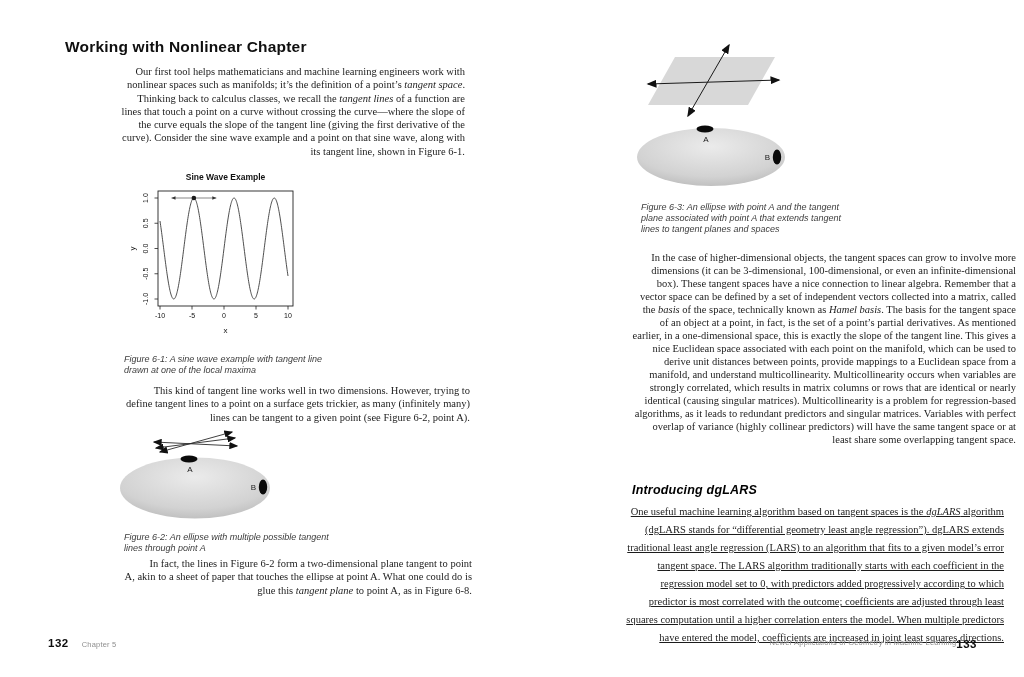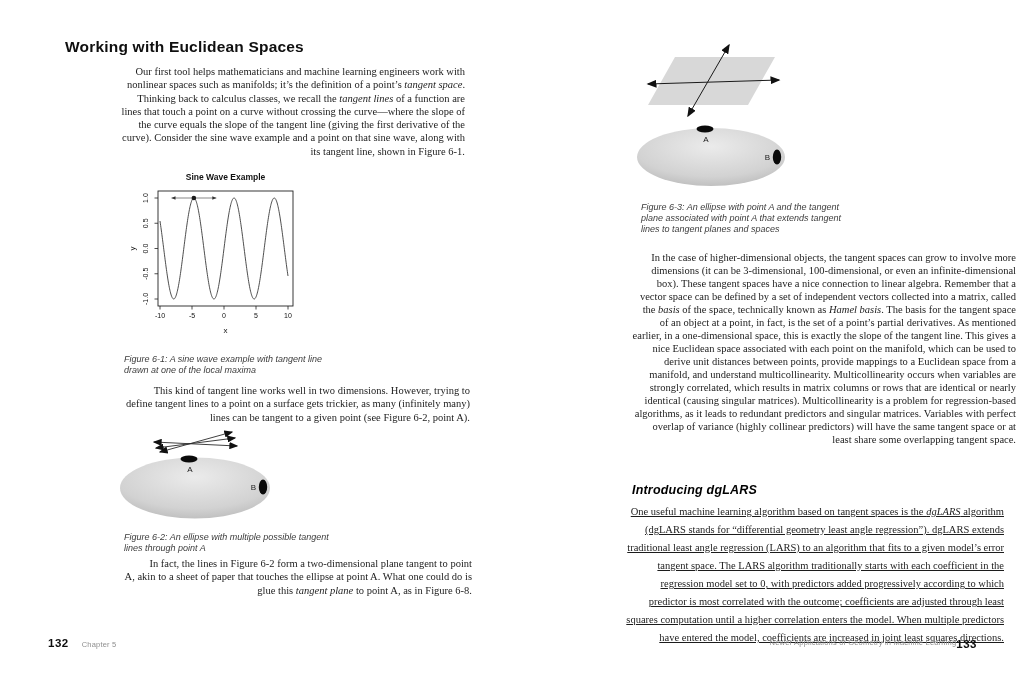--- a/index.html
+++ b/index.html
@@ -33,21 +33,21 @@
   #footerR{right:47px;top:638px;display:flex;align-items:flex-start;}
   .pagenum{font:bold 11.5px "Liberation Sans",sans-serif;color:#0d0d0d;letter-spacing:.5px;}
   .muted{font:7.5px "Liberation Sans",sans-serif;color:#8f8f8f;letter-spacing:.2px;}
 </style>
 </head>
 <body>
 
 <div id="spread">
 
   <section>
-    <h1 class="abs heading">Working with Euclidean Spaces</h1>
+    <h1 class="abs heading">Working with Nonlinear Chapter</h1>
 
     <p id="p1" class="abs body"><span>Our first tool helps mathematicians and machine learning engineers work with nonlinear spaces such as manifolds; it’s the definition of a point’s </span><i>tangent space</i><span>. Thinking back to calculus classes, we recall the </span><i>tangent lines</i><span> of a function are lines that touch a point on a curve without crossing the curve—where the slope of the curve equals the slope of the tangent line (giving the first derivative of the curve). Consider the sine wave example and a point on that sine wave, along with its tangent line, shown in Figure 6-1.</span></p>
 
     <div id="fig1" class="abs">
       <svg id="sine-svg" width="185" height="174" viewBox="0 0 185 174">
           <text x="100.5" y="12" text-anchor="middle" class="pt-title">Sine Wave Example</text>
           <rect x="33" y="23" width="135" height="115" fill="none" stroke="#222" stroke-width="0.9"></rect>
           <line x1="35" y1="138" x2="35" y2="141.5" stroke="#222" stroke-width="0.8"></line>
           <text x="35" y="150" text-anchor="middle" class="pt-tick">-10</text>
           <line x1="67" y1="138" x2="67" y2="141.5" stroke="#222" stroke-width="0.8"></line>

